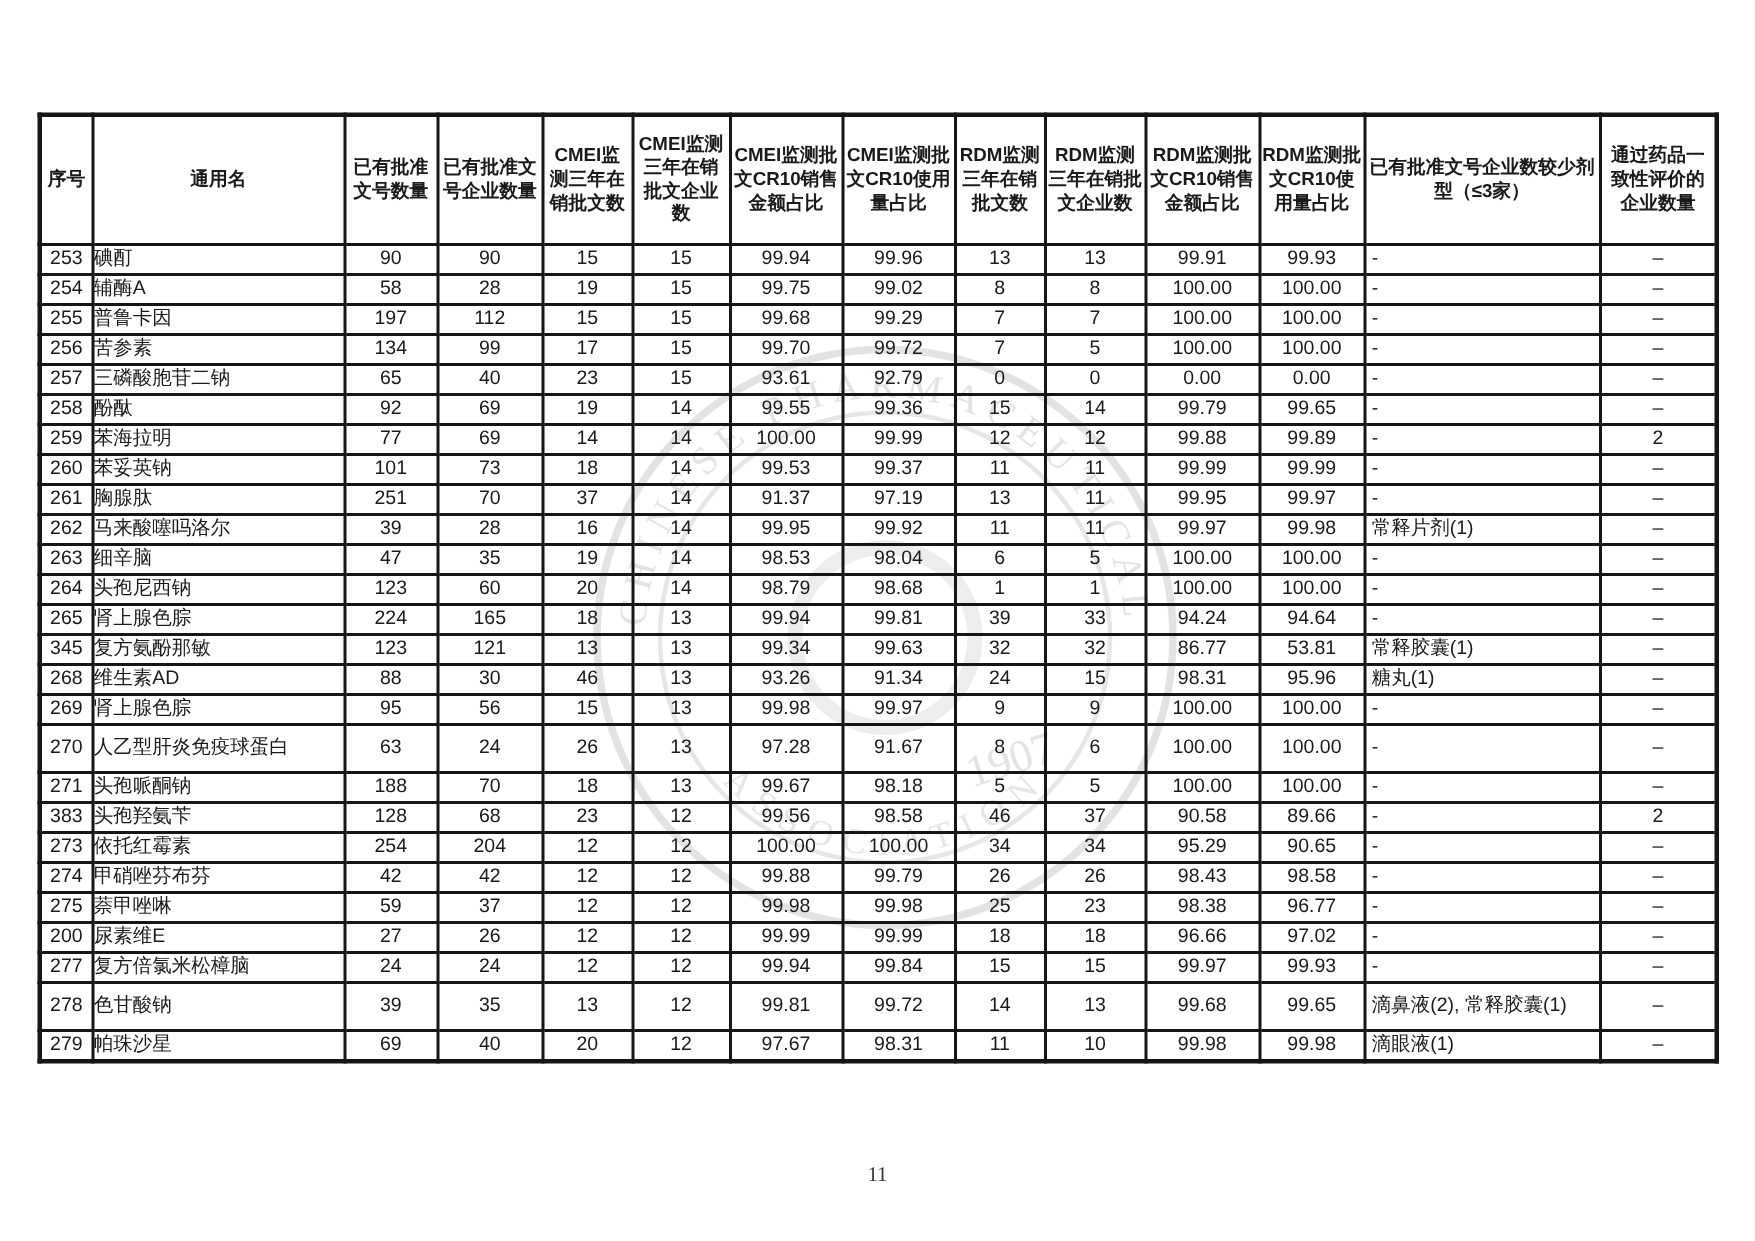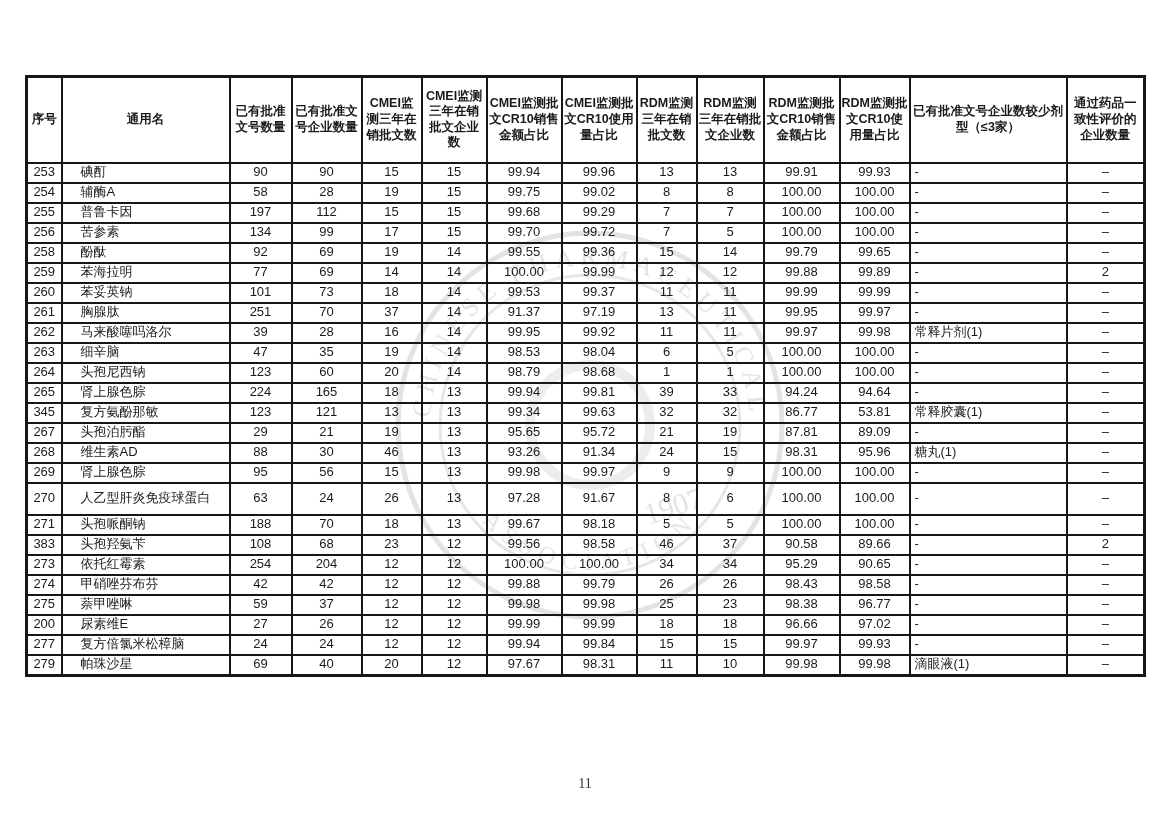--- a/index.html
+++ b/index.html
@@ -34,21 +34,21 @@
     word-break:break-all;
   }
   thead tr { height:86px; }
   td {
     font-size:13px; line-height:1.15;
     height:18px; padding:0 3px;
     vertical-align:middle;
     word-break:break-all;
   }
   td.num { text-align:center; }
-  td.name { text-align:left; padding-left:18px; }
+  td.name { text-align:left; padding-left:0; }
   td.dosage { text-align:left; padding-left:4px; }
   tr.tall td { height:30px; }
   
   col.c1{width:35px} col.c2{width:168px} col.c3{width:62px} col.c4{width:70px}
   col.c5{width:60px} col.c6{width:65px} col.c7{width:75px} col.c8{width:75px}
   col.c9{width:60px} col.c10{width:67px} col.c11{width:76px} col.c12{width:70px}
   col.c13{width:157px} col.c14{width:78px}
   .page-number {
     position:absolute; left:0; right:0; top:776px;
     text-align:center;
@@ -173,20 +173,36 @@
           <td class="num">99.70</td>
           <td class="num">99.72</td>
           <td class="num">7</td>
           <td class="num">5</td>
           <td class="num">100.00</td>
           <td class="num">100.00</td>
           <td class="dosage">-</td>
           <td class="num">–</td>
         </tr>
         <tr>
+          <td class="num">257</td>
+          <td class="name">三磷酸胞苷二钠</td>
+          <td class="num">65</td>
+          <td class="num">40</td>
+          <td class="num">23</td>
+          <td class="num">15</td>
+          <td class="num">93.61</td>
+          <td class="num">92.79</td>
+          <td class="num">0</td>
+          <td class="num">0</td>
+          <td class="num">0.00</td>
+          <td class="num">0.00</td>
+          <td class="dosage">-</td>
+          <td class="num">–</td>
+        </tr>
+        <tr>
           <td class="num">258</td>
           <td class="name">酚酞</td>
           <td class="num">92</td>
           <td class="num">69</td>
           <td class="num">19</td>
           <td class="num">14</td>
           <td class="num">99.55</td>
           <td class="num">99.36</td>
           <td class="num">15</td>
           <td class="num">14</td>
@@ -317,36 +333,20 @@
           <td class="num">99.34</td>
           <td class="num">99.63</td>
           <td class="num">32</td>
           <td class="num">32</td>
           <td class="num">86.77</td>
           <td class="num">53.81</td>
           <td class="dosage">常释胶囊(1)</td>
           <td class="num">–</td>
         </tr>
         <tr>
-          <td class="num">267</td>
-          <td class="name">头孢泊肟酯</td>
-          <td class="num">29</td>
-          <td class="num">21</td>
-          <td class="num">19</td>
-          <td class="num">13</td>
-          <td class="num">95.65</td>
-          <td class="num">95.72</td>
-          <td class="num">21</td>
-          <td class="num">19</td>
-          <td class="num">87.81</td>
-          <td class="num">89.09</td>
-          <td class="dosage">-</td>
-          <td class="num">–</td>
-        </tr>
-        <tr>
           <td class="num">268</td>
           <td class="name">维生素AD</td>
           <td class="num">88</td>
           <td class="num">30</td>
           <td class="num">46</td>
           <td class="num">13</td>
           <td class="num">93.26</td>
           <td class="num">91.34</td>
           <td class="num">24</td>
           <td class="num">15</td>
@@ -399,21 +399,21 @@
           <td class="num">5</td>
           <td class="num">5</td>
           <td class="num">100.00</td>
           <td class="num">100.00</td>
           <td class="dosage">-</td>
           <td class="num">–</td>
         </tr>
         <tr>
           <td class="num">383</td>
           <td class="name">头孢羟氨苄</td>
-          <td class="num">108</td>
+          <td class="num">128</td>
           <td class="num">68</td>
           <td class="num">23</td>
           <td class="num">12</td>
           <td class="num">99.56</td>
           <td class="num">98.58</td>
           <td class="num">46</td>
           <td class="num">37</td>
           <td class="num">90.58</td>
           <td class="num">89.66</td>
           <td class="dosage">-</td>
@@ -490,20 +490,36 @@
           <td class="num">24</td>
           <td class="num">12</td>
           <td class="num">12</td>
           <td class="num">99.94</td>
           <td class="num">99.84</td>
           <td class="num">15</td>
           <td class="num">15</td>
           <td class="num">99.97</td>
           <td class="num">99.93</td>
           <td class="dosage">-</td>
+          <td class="num">–</td>
+        </tr>
+        <tr class="tall">
+          <td class="num">278</td>
+          <td class="name">色甘酸钠</td>
+          <td class="num">39</td>
+          <td class="num">35</td>
+          <td class="num">13</td>
+          <td class="num">12</td>
+          <td class="num">99.81</td>
+          <td class="num">99.72</td>
+          <td class="num">14</td>
+          <td class="num">13</td>
+          <td class="num">99.68</td>
+          <td class="num">99.65</td>
+          <td class="dosage">滴鼻液(2), 常释胶囊(1)</td>
           <td class="num">–</td>
         </tr>
         <tr>
           <td class="num">279</td>
           <td class="name">帕珠沙星</td>
           <td class="num">69</td>
           <td class="num">40</td>
           <td class="num">20</td>
           <td class="num">12</td>
           <td class="num">97.67</td>

